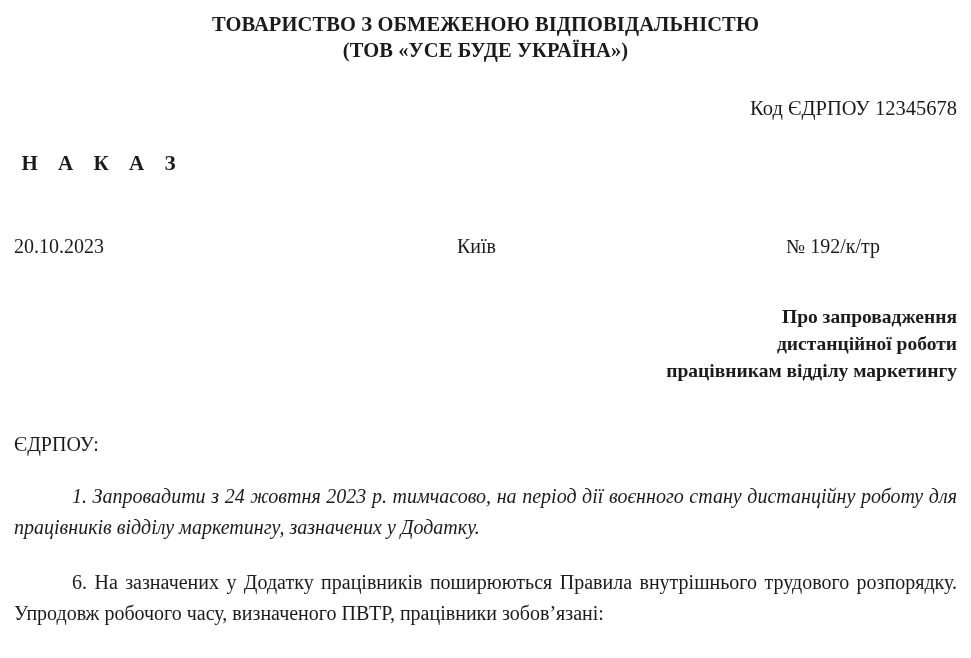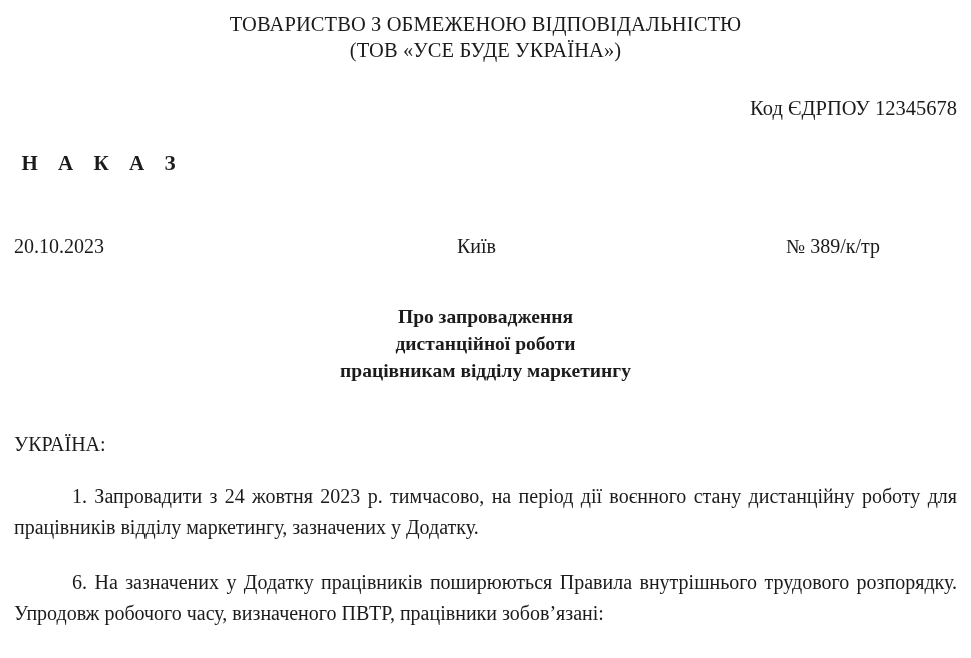--- a/index.html
+++ b/index.html
@@ -21,21 +21,21 @@
     position: absolute;
     left: 14px;
     right: 14px;
     top: 0;
   }
 
   
   .org-header {
     margin-top: 11px;
     text-align: center;
-    font-weight: normal;
+    font-weight: bold;
     font-size: 20.5px;
     line-height: 26px;
     letter-spacing: 0.1px;
   }
   .org-header .org-line {
     display: block;
     white-space: nowrap;
   }
 
   
@@ -85,21 +85,21 @@
     top: 0;
     white-space: nowrap;
   }
 
   
   .subject {
     margin-top: 44px;
     font-weight: bold;
     font-size: 19.5px;
     line-height: 27px;
-    text-align: center;
+    text-align: right;
   }
   .subject .subject-line {
     display: block;
     white-space: nowrap;
   }
 
   
   .directive {
     margin-top: 47px;
     font-size: 20px;
@@ -110,48 +110,49 @@
   .body-para {
     margin-top: 24px;
     font-size: 20px;
     line-height: 31px;
     text-align: justify;
     text-indent: 58px;
     text-justify: inter-word;
   }
   .body-para:first-of-type {
     margin-top: 24px;
+    font-style: italic;
   }
 </style>
 </head>
 <body>
 
 <div class="page">
   <div class="inner">
 
     <div class="org-header">
       <span class="org-line">ТОВАРИСТВО З ОБМЕЖЕНОЮ ВІДПОВІДАЛЬНІСТЮ</span>
       <span class="org-line">(ТОВ «УСЕ БУДЕ УКРАЇНА»)</span>
     </div>
 
     <div class="edrpou-row">Код ЄДРПОУ 12345678</div>
 
     <div class="doc-title">Н А К А З</div>
 
     <div class="meta-row">
       <span class="meta-date">20.10.2023</span>
       <span class="meta-city">Київ</span>
-      <span class="meta-number">№ 389/к/тр</span>
+      <span class="meta-number">№ 192/к/тр</span>
     </div>
 
     <div class="subject">
       <span class="subject-line">Про запровадження</span>
       <span class="subject-line">дистанційної роботи</span>
       <span class="subject-line">працівникам відділу маркетингу</span>
     </div>
 
-    <div class="directive">УКРАЇНА:</div>
+    <div class="directive">ЄДРПОУ:</div>
 
     <p class="body-para">1. Запровадити з 24 жовтня 2023 р. тимчасово, на період дії воєнного стану дистанційну роботу для працівників відділу маркетингу, зазначених у Додатку.</p>
     <p class="body-para">6. На зазначених у Додатку працівників поширюються Правила внутрішнього трудового розпорядку. Упродовж робочого часу, визначеного ПВТР, працівники зобов’язані:</p>
 
   </div>
 </div>
 
 </body></html>

